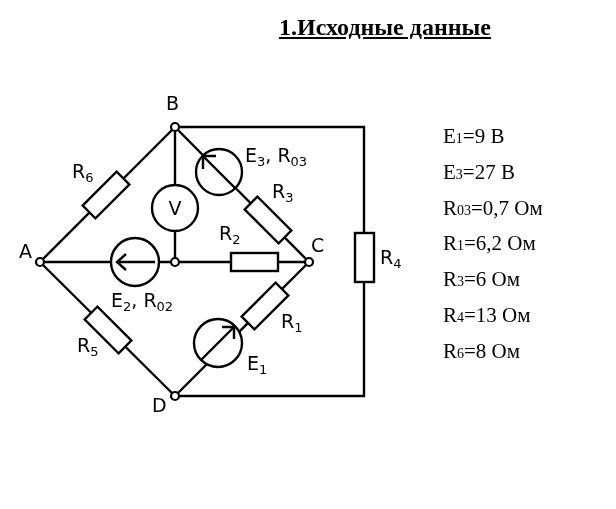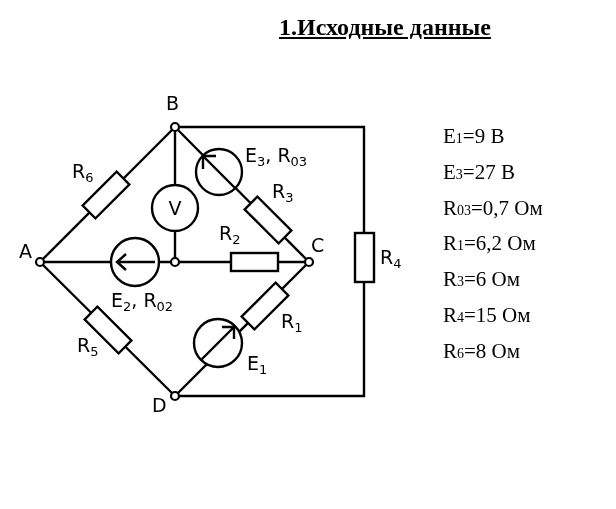--- a/index.html
+++ b/index.html
@@ -92,15 +92,15 @@
   <text class="lbl" x="111" y="307"><tspan>E</tspan><tspan class="sub" dy="4">2</tspan><tspan dy="-4">, R</tspan><tspan class="sub" dy="4">02</tspan></text>
   <text class="lbl" x="245" y="162"><tspan>E</tspan><tspan class="sub" dy="4">3</tspan><tspan dy="-4">, R</tspan><tspan class="sub" dy="4">03</tspan></text>
 </svg>
 
 <div id="params">
     <div class="param"><span>E</span><span class="s">1</span><span>=9 В</span></div>
     <div class="param"><span>E</span><span class="s">3</span><span>=27 В</span></div>
     <div class="param"><span>R</span><span class="s">03</span><span>=0,7 Ом</span></div>
     <div class="param"><span>R</span><span class="s">1</span><span>=6,2 Ом</span></div>
     <div class="param"><span>R</span><span class="s">3</span><span>=6 Ом</span></div>
-    <div class="param"><span>R</span><span class="s">4</span><span>=15 Ом</span></div>
+    <div class="param"><span>R</span><span class="s">4</span><span>=13 Ом</span></div>
     <div class="param"><span>R</span><span class="s">6</span><span>=8 Ом</span></div>
   </div>
 
 </body></html>

